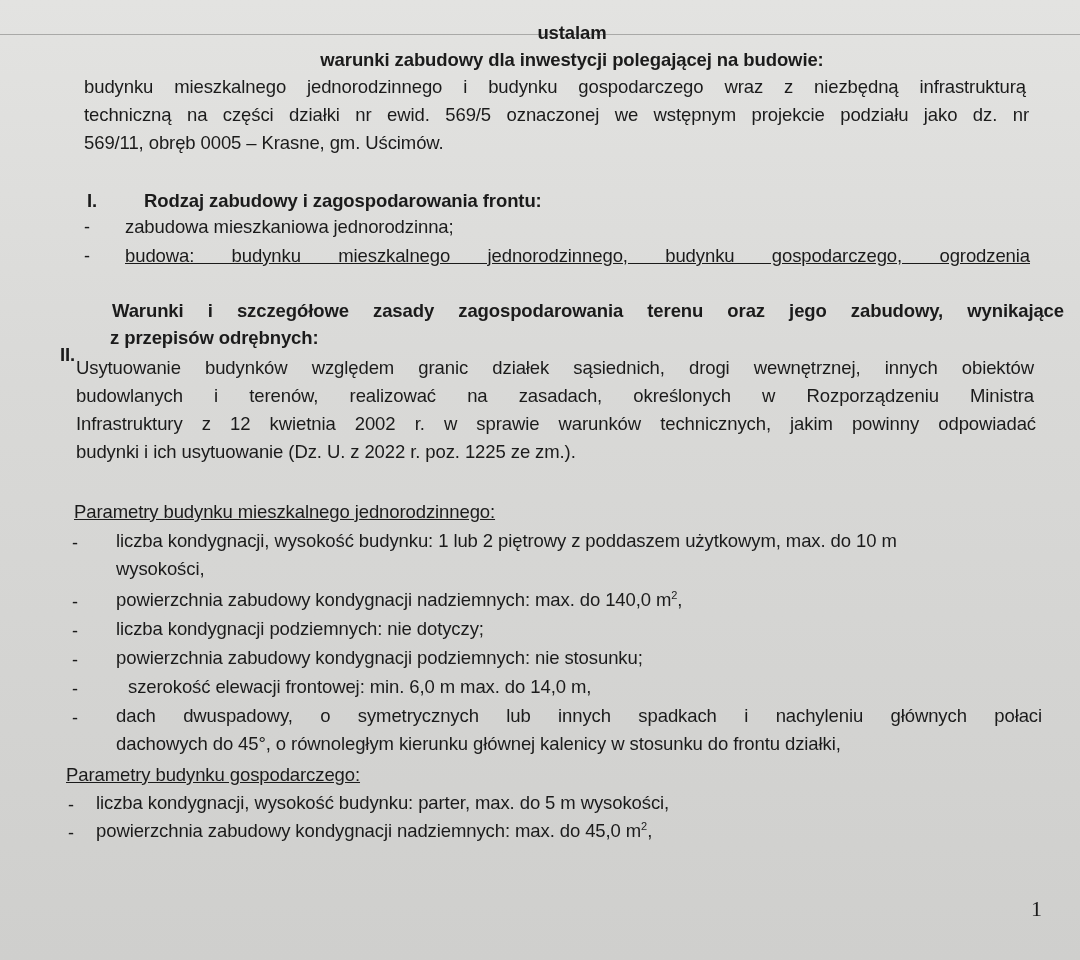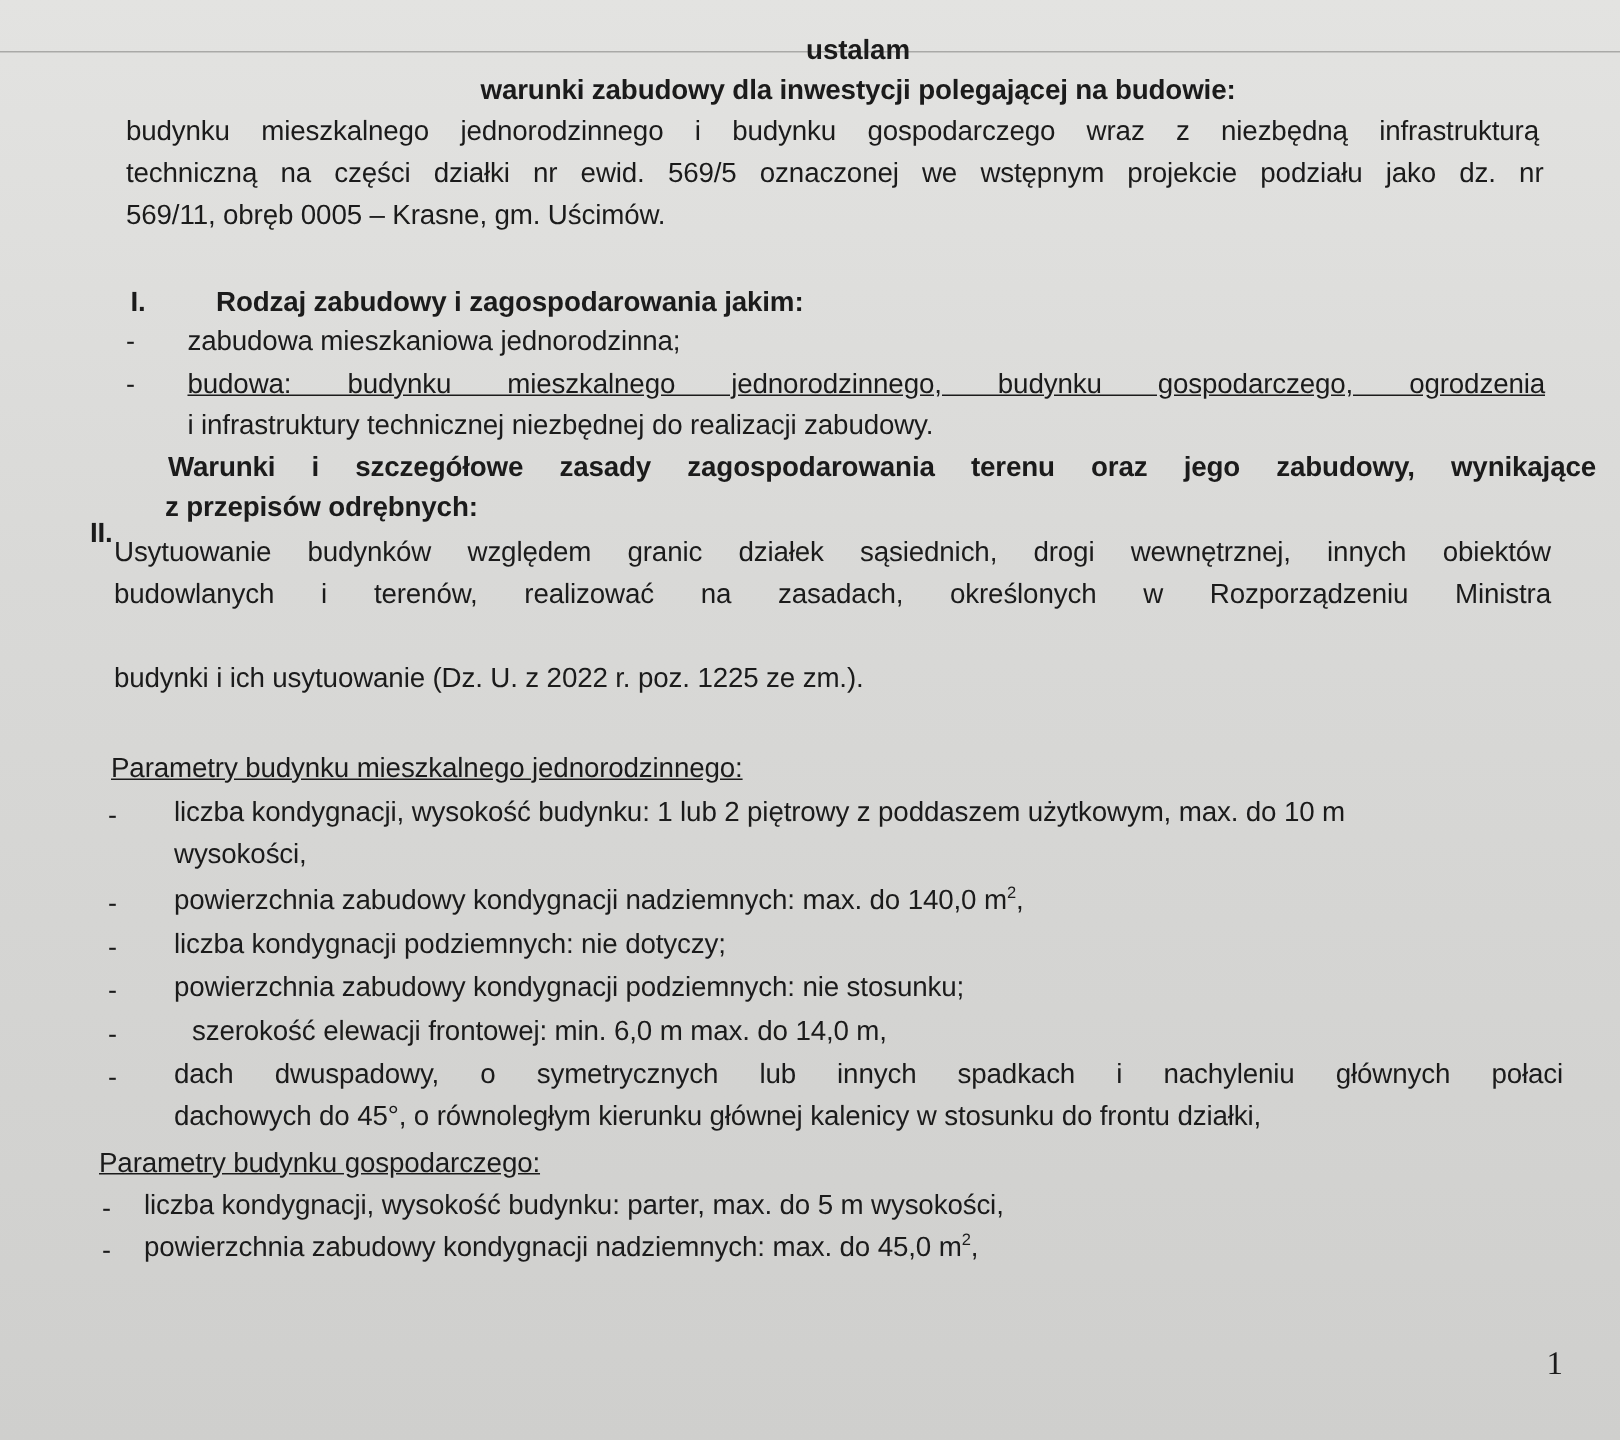--- a/index.html
+++ b/index.html
@@ -28,33 +28,33 @@
   <div class="fold"></div>
 
   <div class="t c b" style="top:20px;">ustalam</div>
   <div class="t c b" style="top:47px;">warunki zabudowy dla inwestycji polegającej na budowie:</div>
 
   <div class="t j" style="left:84px; width:942px; top:74px;">budynku mieszkalnego jednorodzinnego i budynku gospodarczego wraz z niezbędną infrastrukturą</div>
   <div class="t j" style="left:84px; width:945px; top:102px;">techniczną na części działki nr ewid. 569/5 oznaczonej we wstępnym projekcie podziału jako dz. nr</div>
   <div class="t" style="left:84px; top:130px;">569/11, obręb 0005 – Krasne, gm. Uścimów.</div>
 
   <div class="t b" style="left:55px; top:188px;">I.</div>
-  <div class="t b" style="left:112px; top:188px;">Rodzaj zabudowy i zagospodarowania jakim:</div>
+  <div class="t b" style="left:112px; top:188px;">Rodzaj zabudowy i zagospodarowania frontu:</div>
   <div class="dash" style="left:84px; top:214px;">-</div>
   <div class="t" style="left:125px; top:214px;">zabudowa mieszkaniowa jednorodzinna;</div>
   <div class="dash" style="left:84px; top:243px;">-</div>
   <div class="t j" style="left:125px; width:905px; top:243px;text-decoration:underline;">budowa: budynku mieszkalnego jednorodzinnego, budynku gospodarczego, ogrodzenia</div>
-  <div class="t" style="left:125px; top:270px;">i infrastruktury technicznej niezbędnej do realizacji zabudowy.</div>
 
   <div class="t b" style="left:28px; top:298px;margin-top:44px;">II.</div>
   <div class="t b j" style="left:80px; width:952px; top:298px;">Warunki i szczegółowe zasady zagospodarowania terenu oraz jego zabudowy, wynikające</div>
   <div class="t j" style="left:76px; width:958px; top:355px;">Usytuowanie budynków względem granic działek sąsiednich, drogi wewnętrznej, innych obiektów</div>
 
   <div class="t b" style="left:78px; top:325px;">z przepisów odrębnych:</div>
   <div class="t j" style="left:76px; width:958px; top:383px;">budowlanych i terenów, realizować na zasadach, określonych w Rozporządzeniu Ministra</div>
+  <div class="t j" style="left:76px; width:960px; top:411px;">Infrastruktury z 12 kwietnia 2002 r. w sprawie warunków technicznych, jakim powinny odpowiadać</div>
   <div class="t" style="left:76px; top:439px;">budynki i ich usytuowanie (Dz. U. z 2022 r. poz. 1225 ze zm.).</div>
 
   <div class="t u" style="left:74px; top:499px;">Parametry budynku mieszkalnego jednorodzinnego:</div>
   <div class="dash" style="left:72px; top:530px;">-</div>
   <div class="t" style="left:116px; top:528px;">liczba kondygnacji, wysokość budynku: 1 lub 2 piętrowy z poddaszem użytkowym, max. do 10 m</div>
   <div class="t" style="left:116px; top:556px;">wysokości,</div>
   <div class="dash" style="left:72px; top:589px;">-</div>
   <div class="t" style="left:116px; top:587px;"><span>powierzchnia zabudowy kondygnacji nadziemnych: max. do 140,0 m</span><sup>2</sup><span>,</span></div>
   <div class="dash" style="left:72px; top:618px;">-</div>
   <div class="t" style="left:116px; top:616px;">liczba kondygnacji podziemnych: nie dotyczy;</div>

